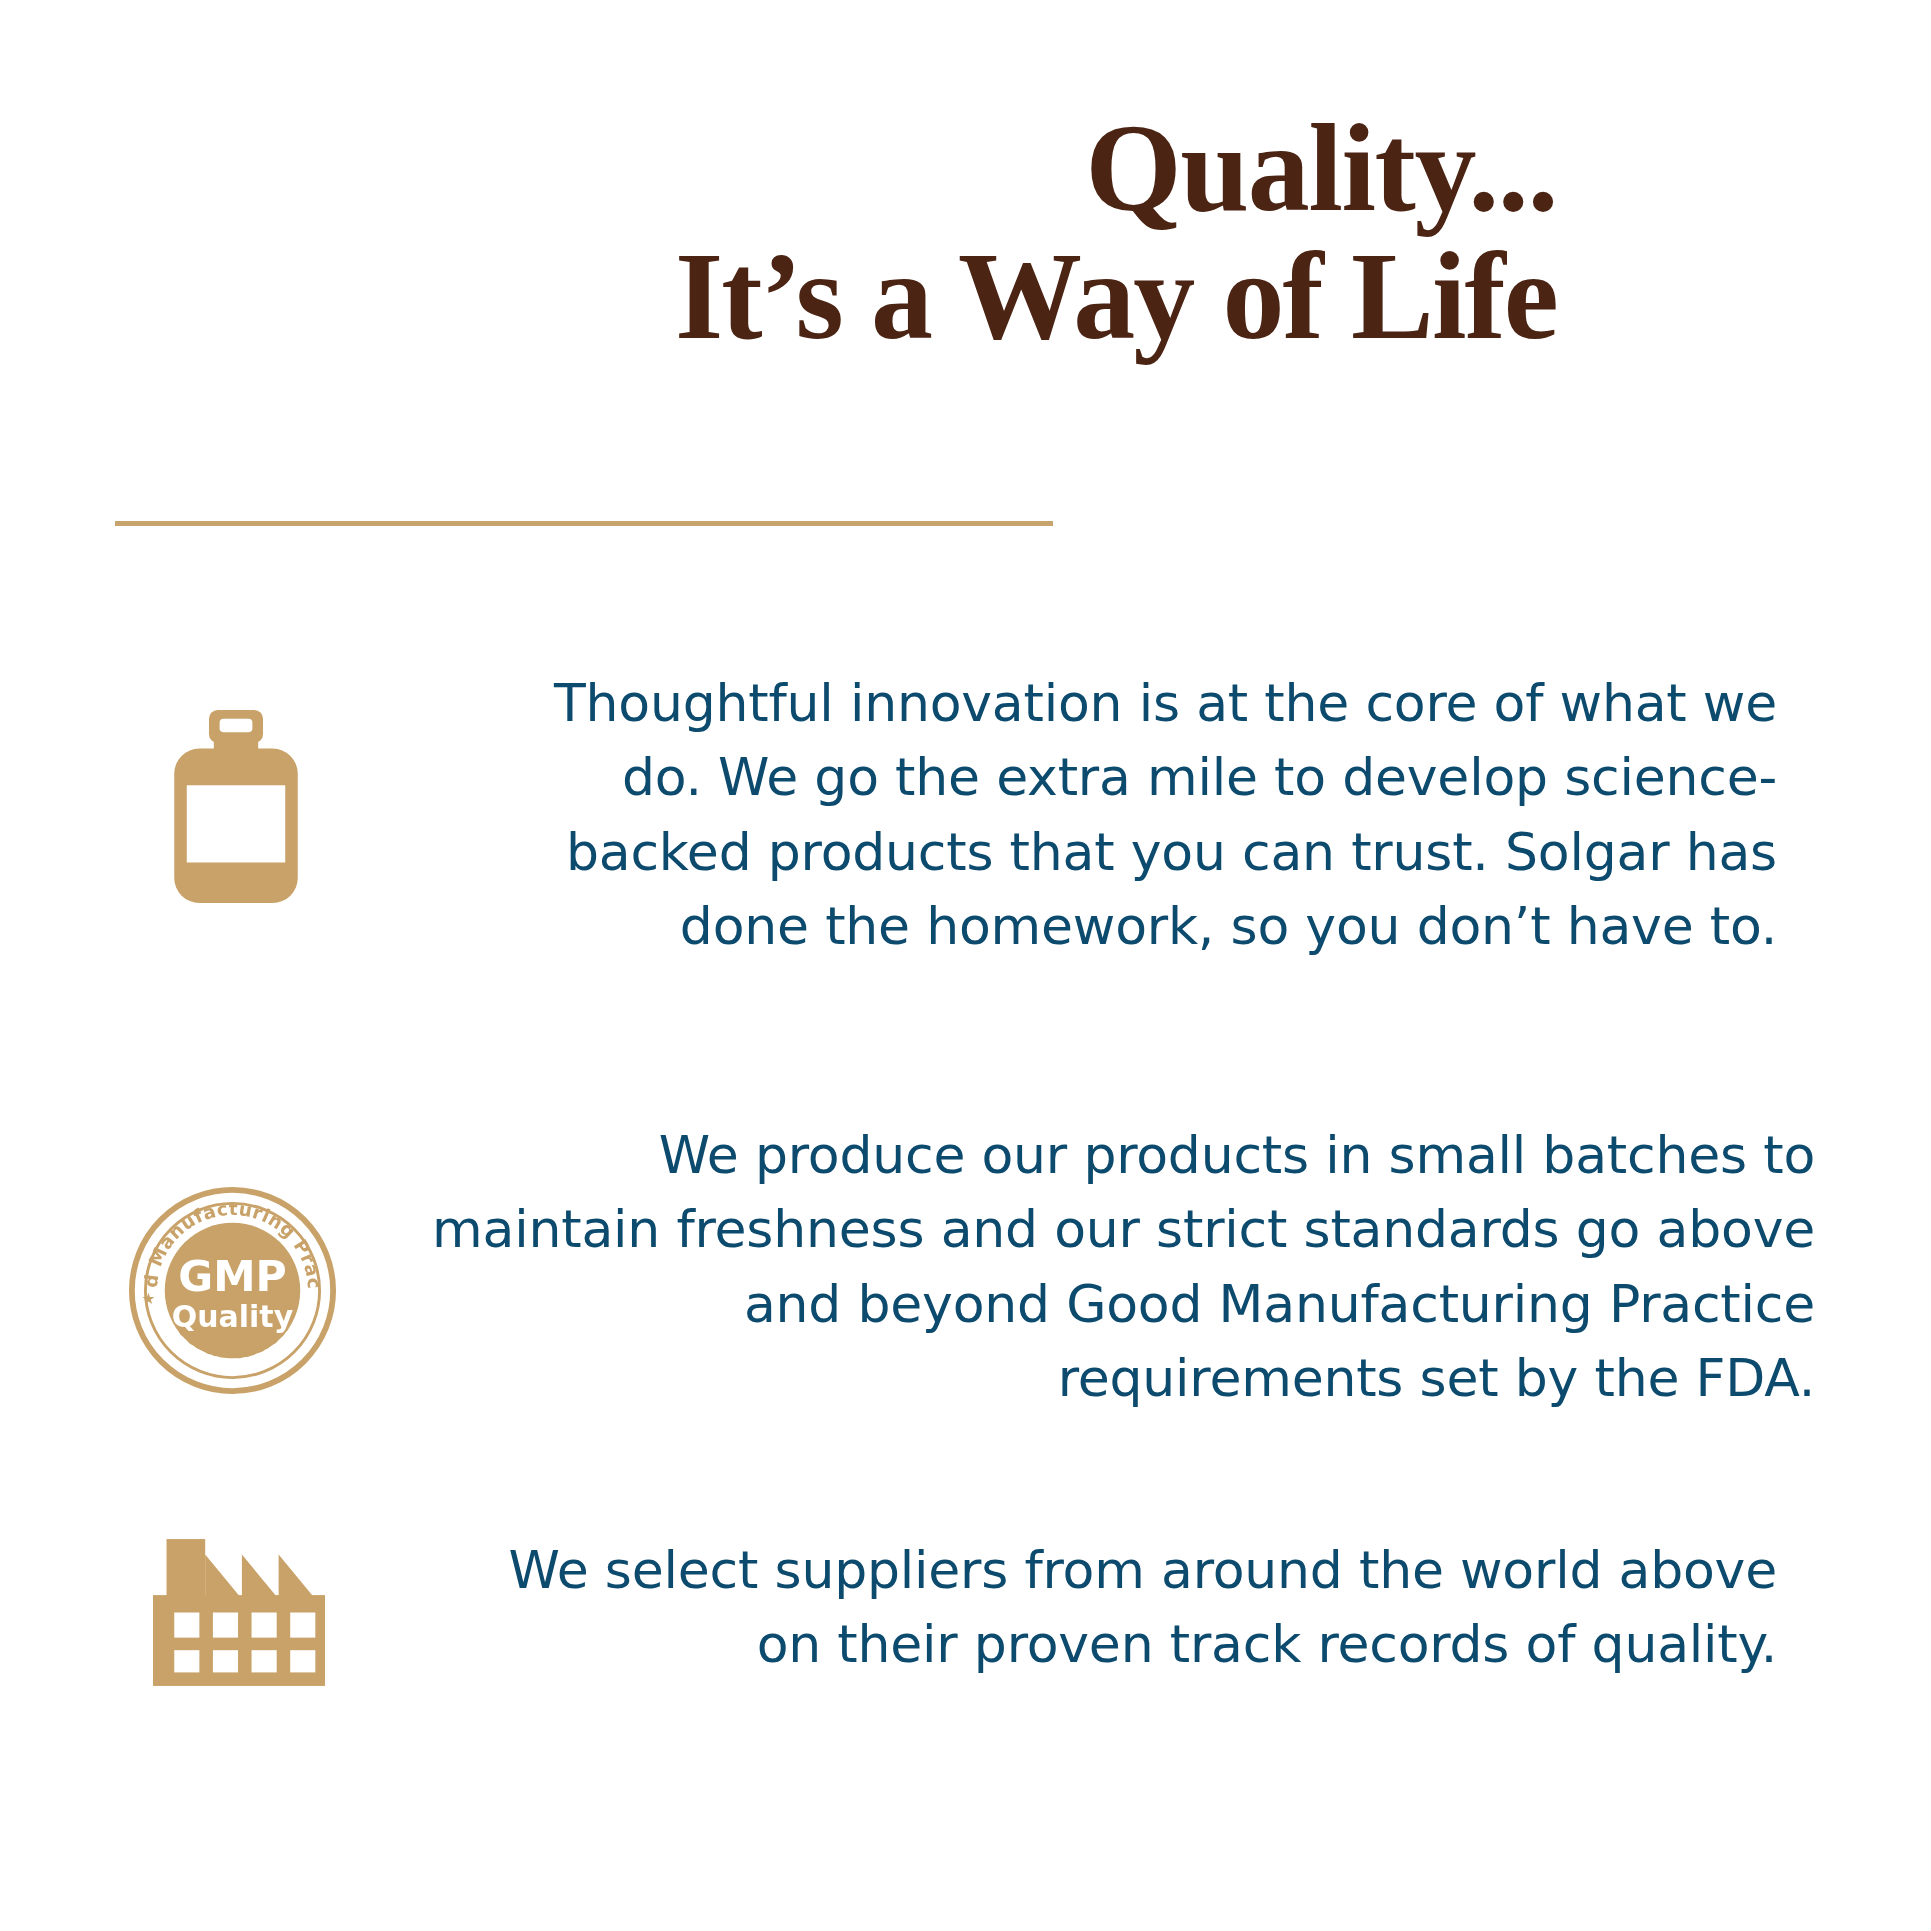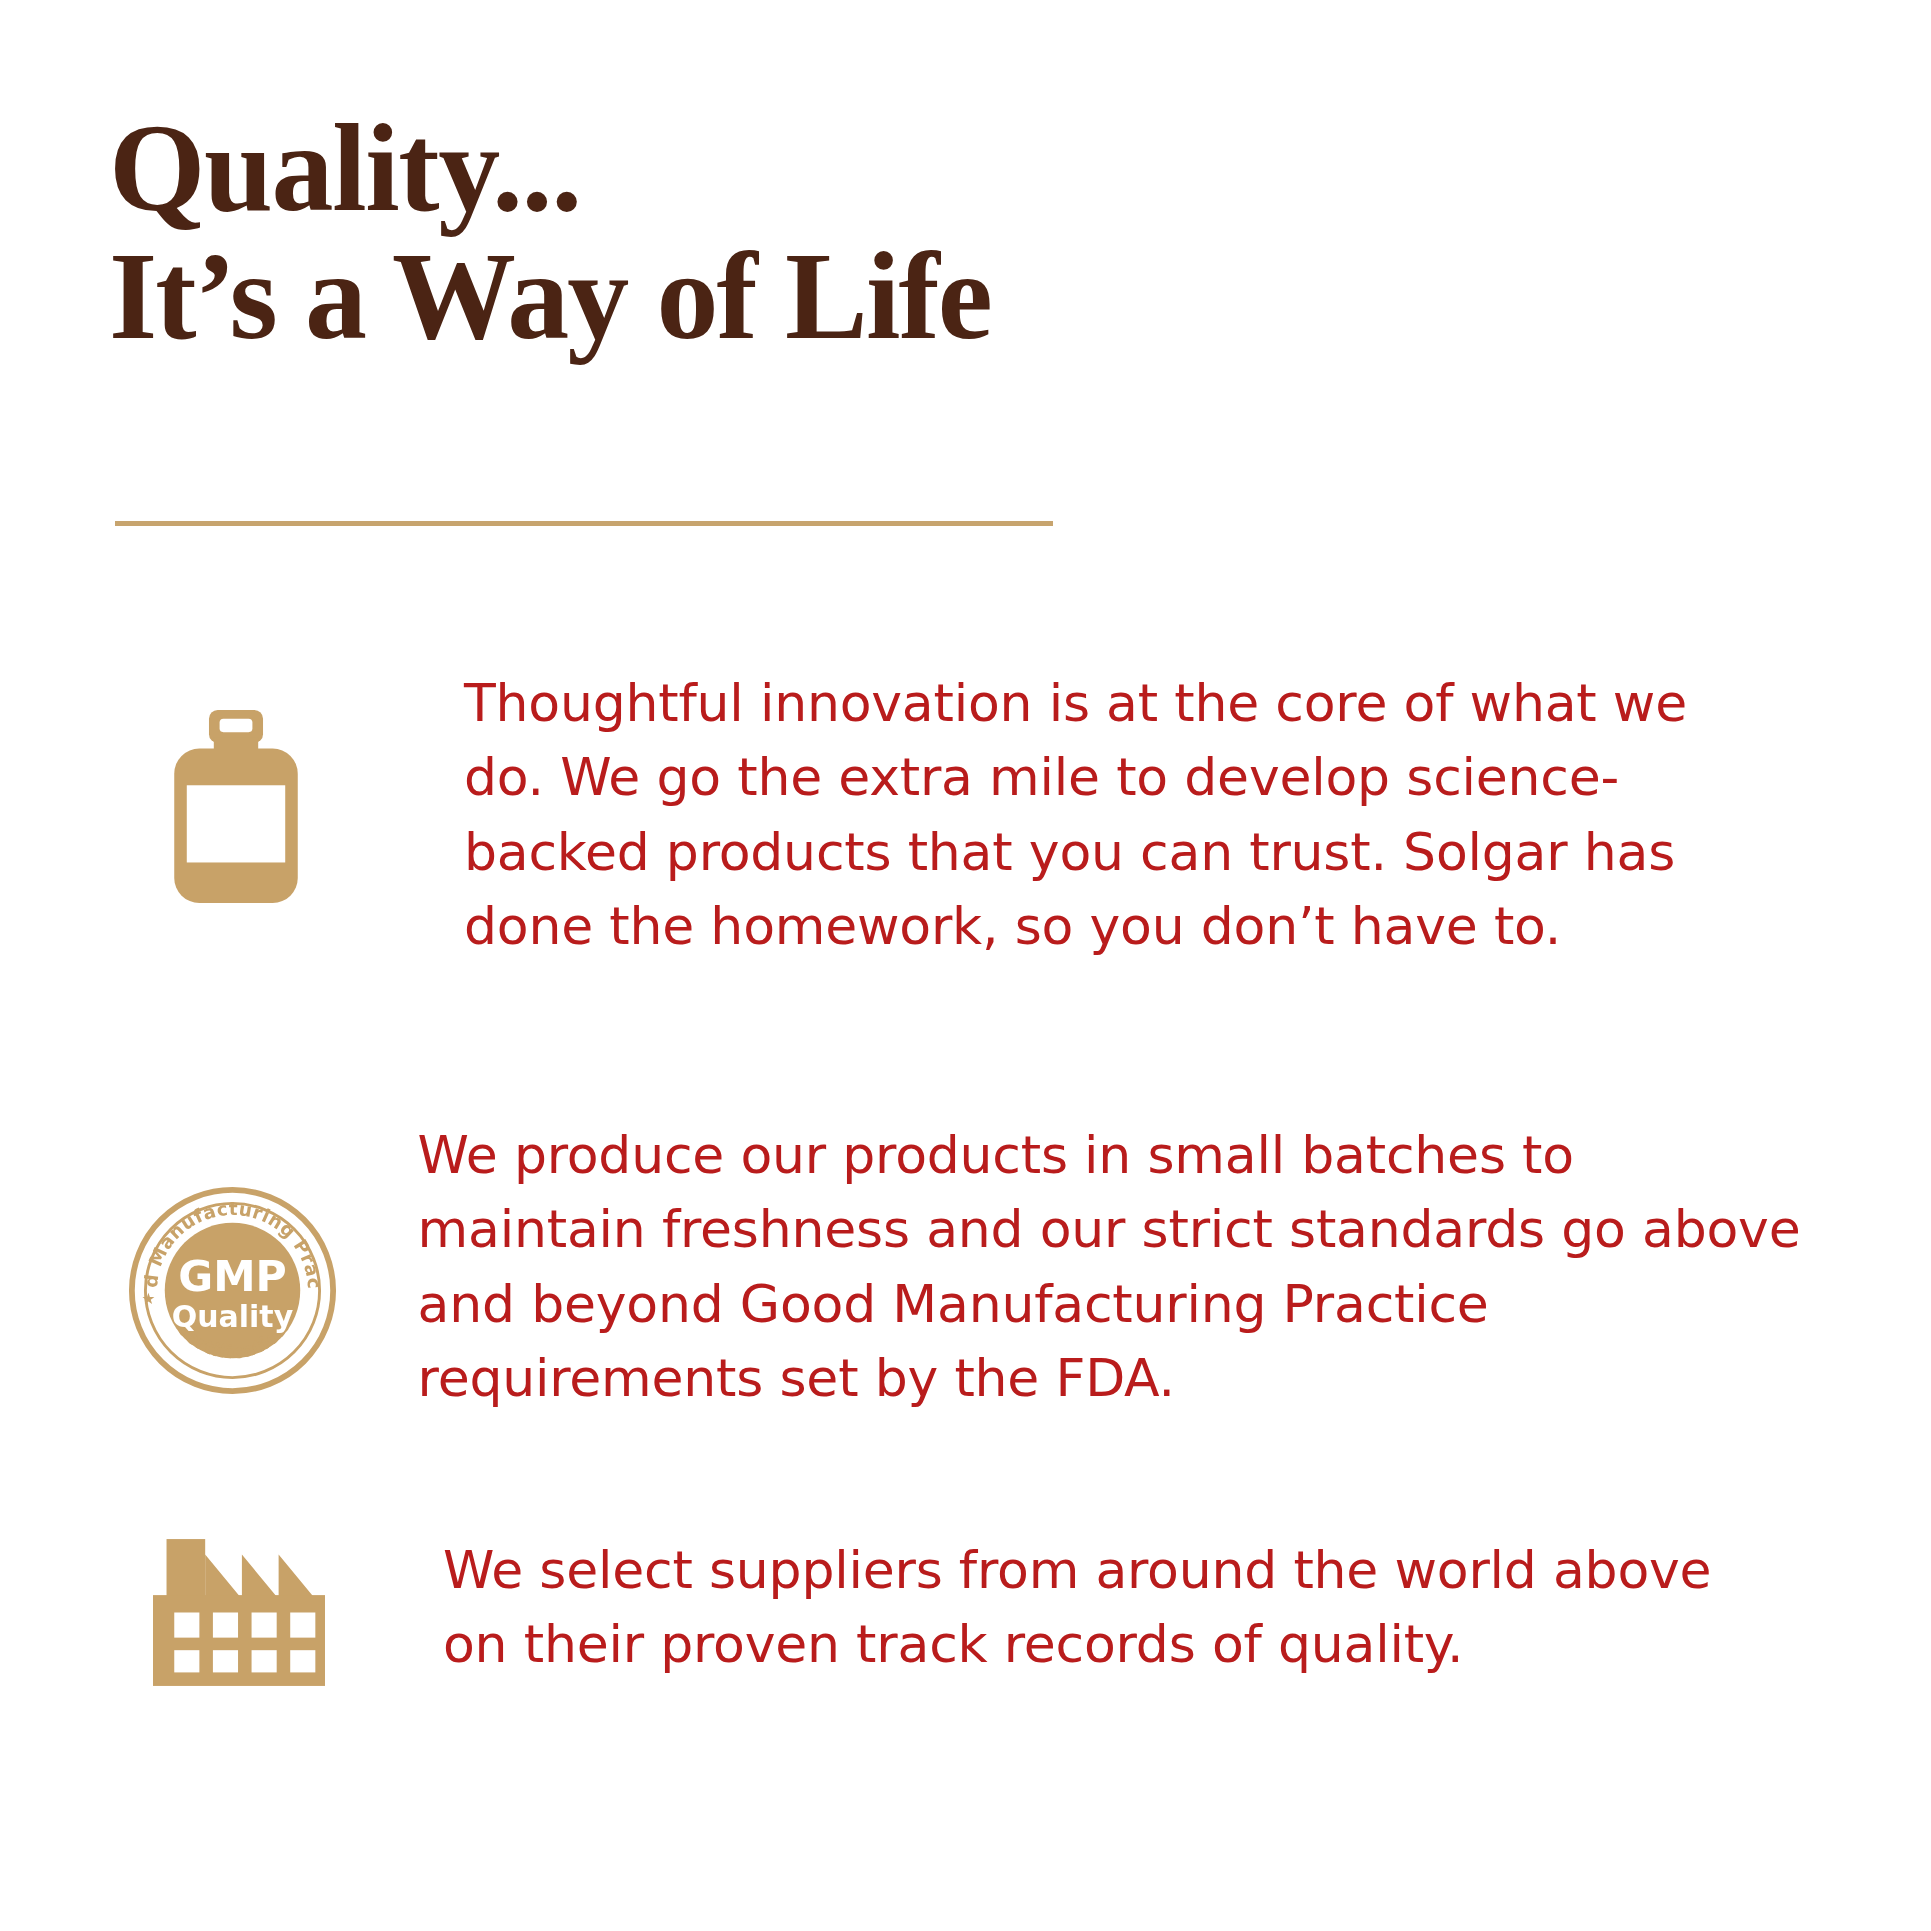--- a/index.html
+++ b/index.html
@@ -13,20 +13,21 @@
     font-family: "Liberation Sans", sans-serif;
     overflow: hidden;
   }
 
   .page {
     position: relative;
     width: 1931px;
     height: 1931px;
     background: #FFFFFF;
     box-sizing: border-box;
+    text-align: right;
   }
 
   
   .heading-block {
     position: absolute;
     left: 109px;
     top: 108px;
     width: 1448px;
   }
   .heading-line {
@@ -74,21 +75,21 @@
   .row-1 .icon-cell { padding-left: 58px; padding-top: 44px; }
   .row-2 .icon-cell { padding-left: 11.6px; padding-top: 68px; }
   .row-3 .icon-cell { padding-left: 37px; padding-top: 5.8px; }
 
   .text-cell {
     flex: 1 1 auto;
   }
 
   .body-text {
     font-family: "DejaVu Sans", "Liberation Sans", sans-serif;
-    color: #b91c1c;
+    color: #0c4a6e;
     font-size: 52px;
     line-height: 1.43;
     letter-spacing: -0.2px;
     margin: 0;
     font-weight: 400;
   }
 
   
   .icon-svg { display: block; }
 </style>

